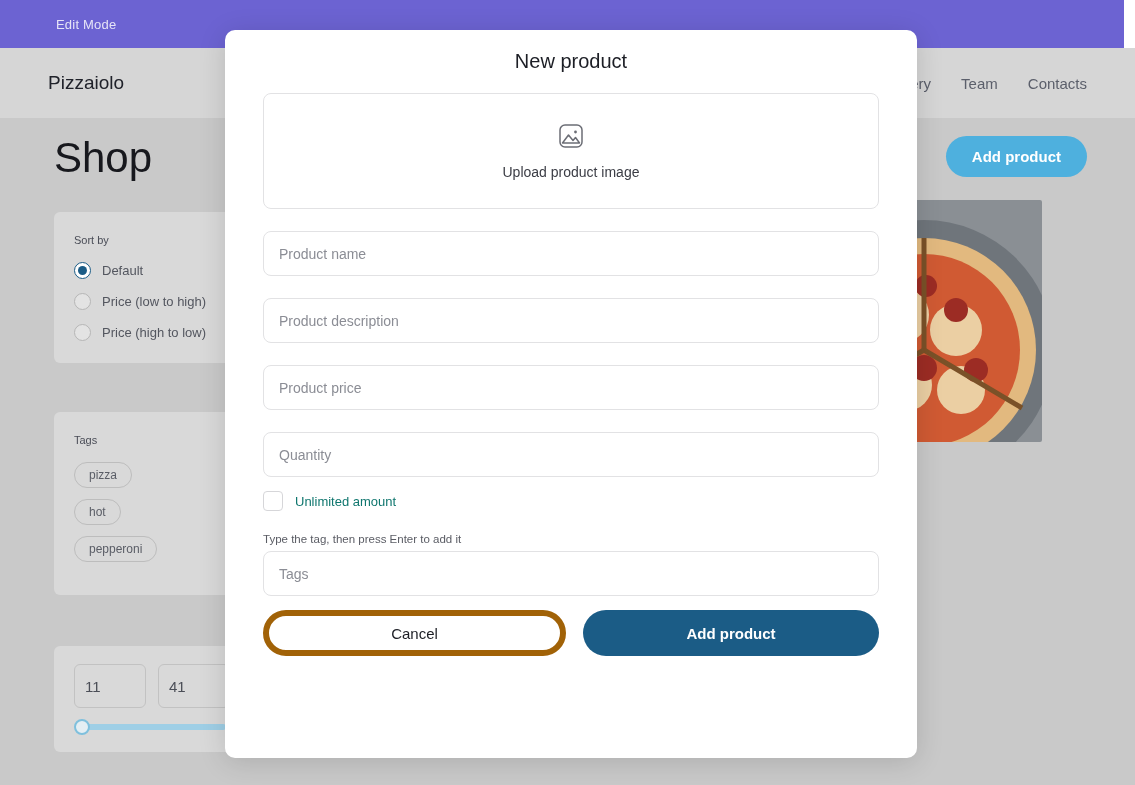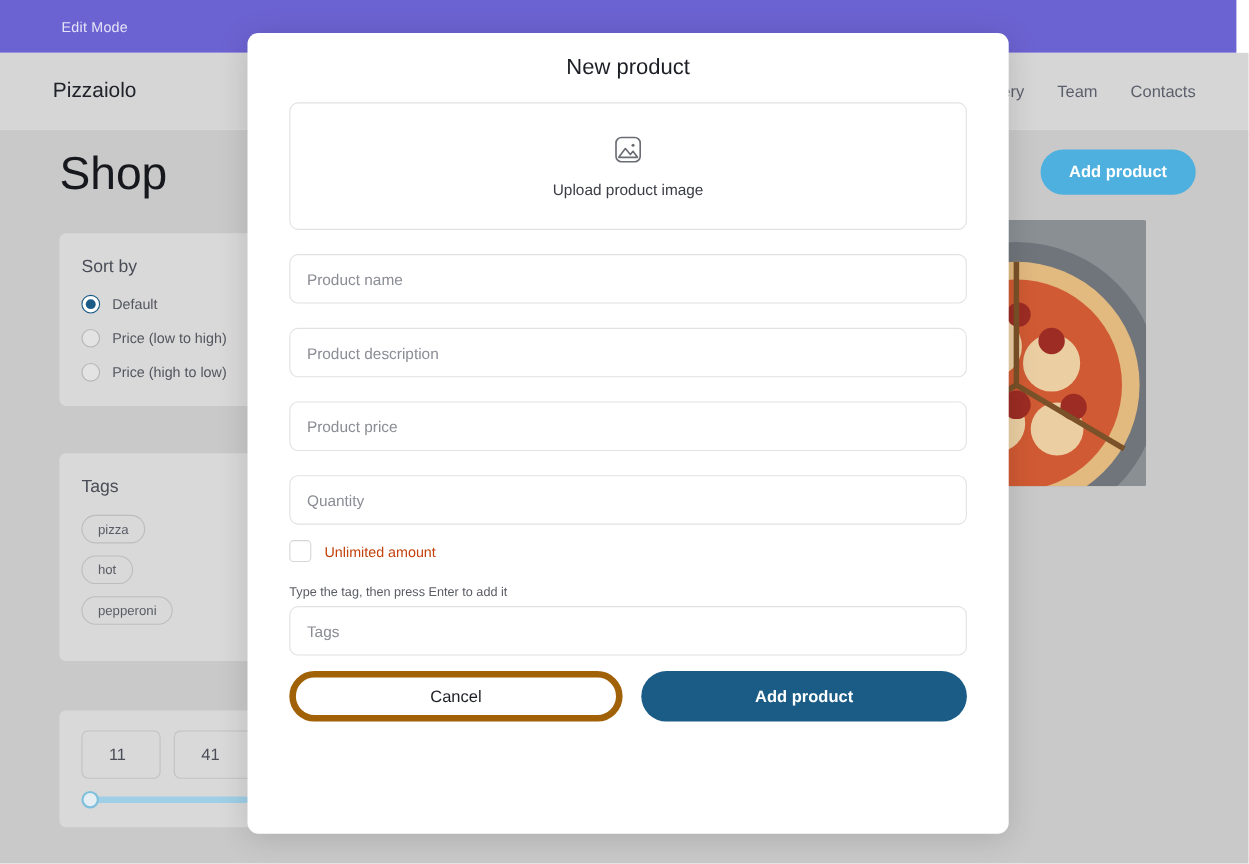--- a/index.html
+++ b/index.html
@@ -88,21 +88,21 @@
     position: absolute; left: 54px;
     width: 196px;
     background: #d9d9d9;
     border-radius: 6px;
     padding: 22px 20px;
   }
   #panel-sort { top: 94px; }
   #panel-tags { top: 294px; }
   #panel-price { top: 528px; padding: 18px 20px 22px; }
 
-  .panel-title { font-size: 16px; color: #4a4d57; margin-bottom: 16px; }
+  .panel-title { font-size: 11px; color: #4a4d57; margin-bottom: 16px; }
 
   .radio-row { display: flex; align-items: center; gap: 11px; margin-bottom: 14px; }
   .radio {
     width: 17px; height: 17px; border-radius: 50%;
     border: 1px solid #b6b6b6; background: #e3e3e3;
     flex: 0 0 auto; position: relative;
   }
   .radio.checked { border-color: #1b5c86; background: #ffffff; }
   .radio.checked::after {
     content: ""; position: absolute; inset: 3px;
@@ -116,21 +116,21 @@
     padding: 5px 14px; font-size: 12px; color: #5a5d66;
     margin-bottom: 11px; background: transparent;
   }
 
   .price-inputs { display: flex; gap: 12px; margin-bottom: 16px; }
   .price-box {
     width: 99px; height: 44px;
     border: 1px solid #c2c2c2; border-radius: 6px;
     background: transparent;
     display: flex; align-items: center;
-    padding: 0 24px; font-size: 15px; color: #4b4e57;
+    padding: 0 10px; font-size: 15px; color: #4b4e57;
   }
   .slider-track {
     height: 6px; border-radius: 3px; background: #9fcfe6;
     position: relative; margin: 4px 4px 0 4px;
   }
   .slider-knob {
     position: absolute; left: -4px; top: -5px;
     width: 16px; height: 16px; border-radius: 50%;
     background: #e4eef3; border: 2px solid #7fc0dd;
   }
@@ -189,21 +189,21 @@
     outline: none;
   }
   .field::placeholder { color: #8b8d95; }
 
   .check-row { display: flex; align-items: center; gap: 12px; margin-top: 14px; }
   .checkbox {
     width: 20px; height: 20px; border-radius: 4px;
     border: 1px solid #d6d6d9; background: #ffffff;
     flex: 0 0 auto; cursor: pointer;
   }
-  .check-label { font-size: 13px; color: #c2410c; }
+  .check-label { font-size: 13px; color: #0f766e; }
 
   .hint { font-size: 11.5px; color: #5a5c64; margin-top: 22px; }
   .field.tagsfield { margin-top: 6px; }
 
   .modal-buttons { display: flex; gap: 17px; margin-top: 14px; }
   .btn-cancel {
     flex: 0 0 303px; height: 46px;
     background: #ffffff; color: #1c1e25;
     border: 6px solid #a16207; border-radius: 24px;
     font-size: 15px; font-family: inherit; cursor: pointer;

